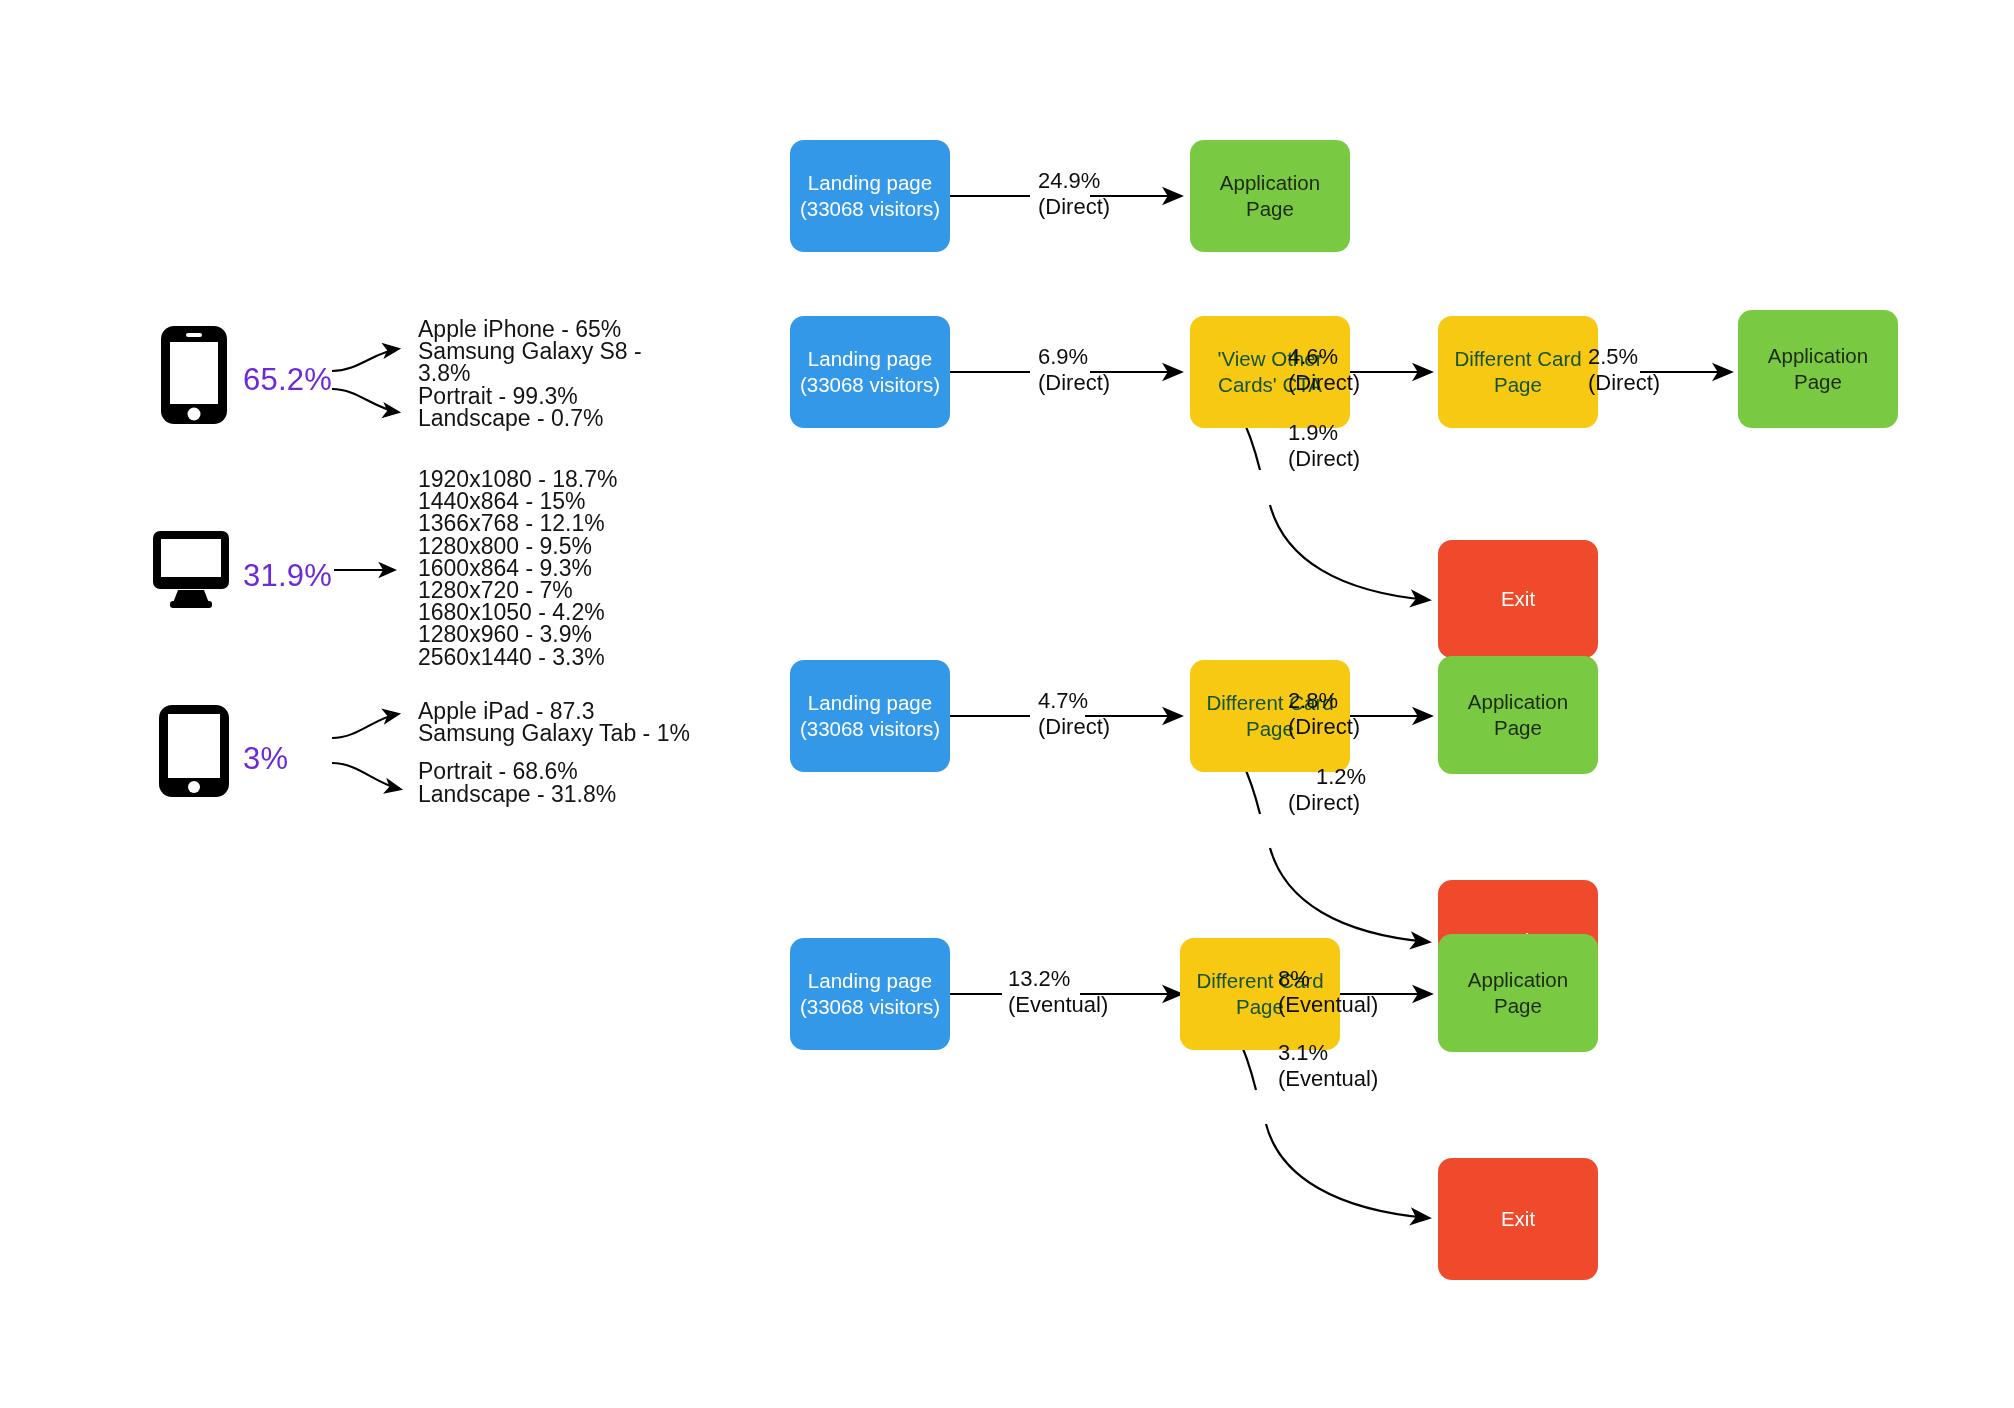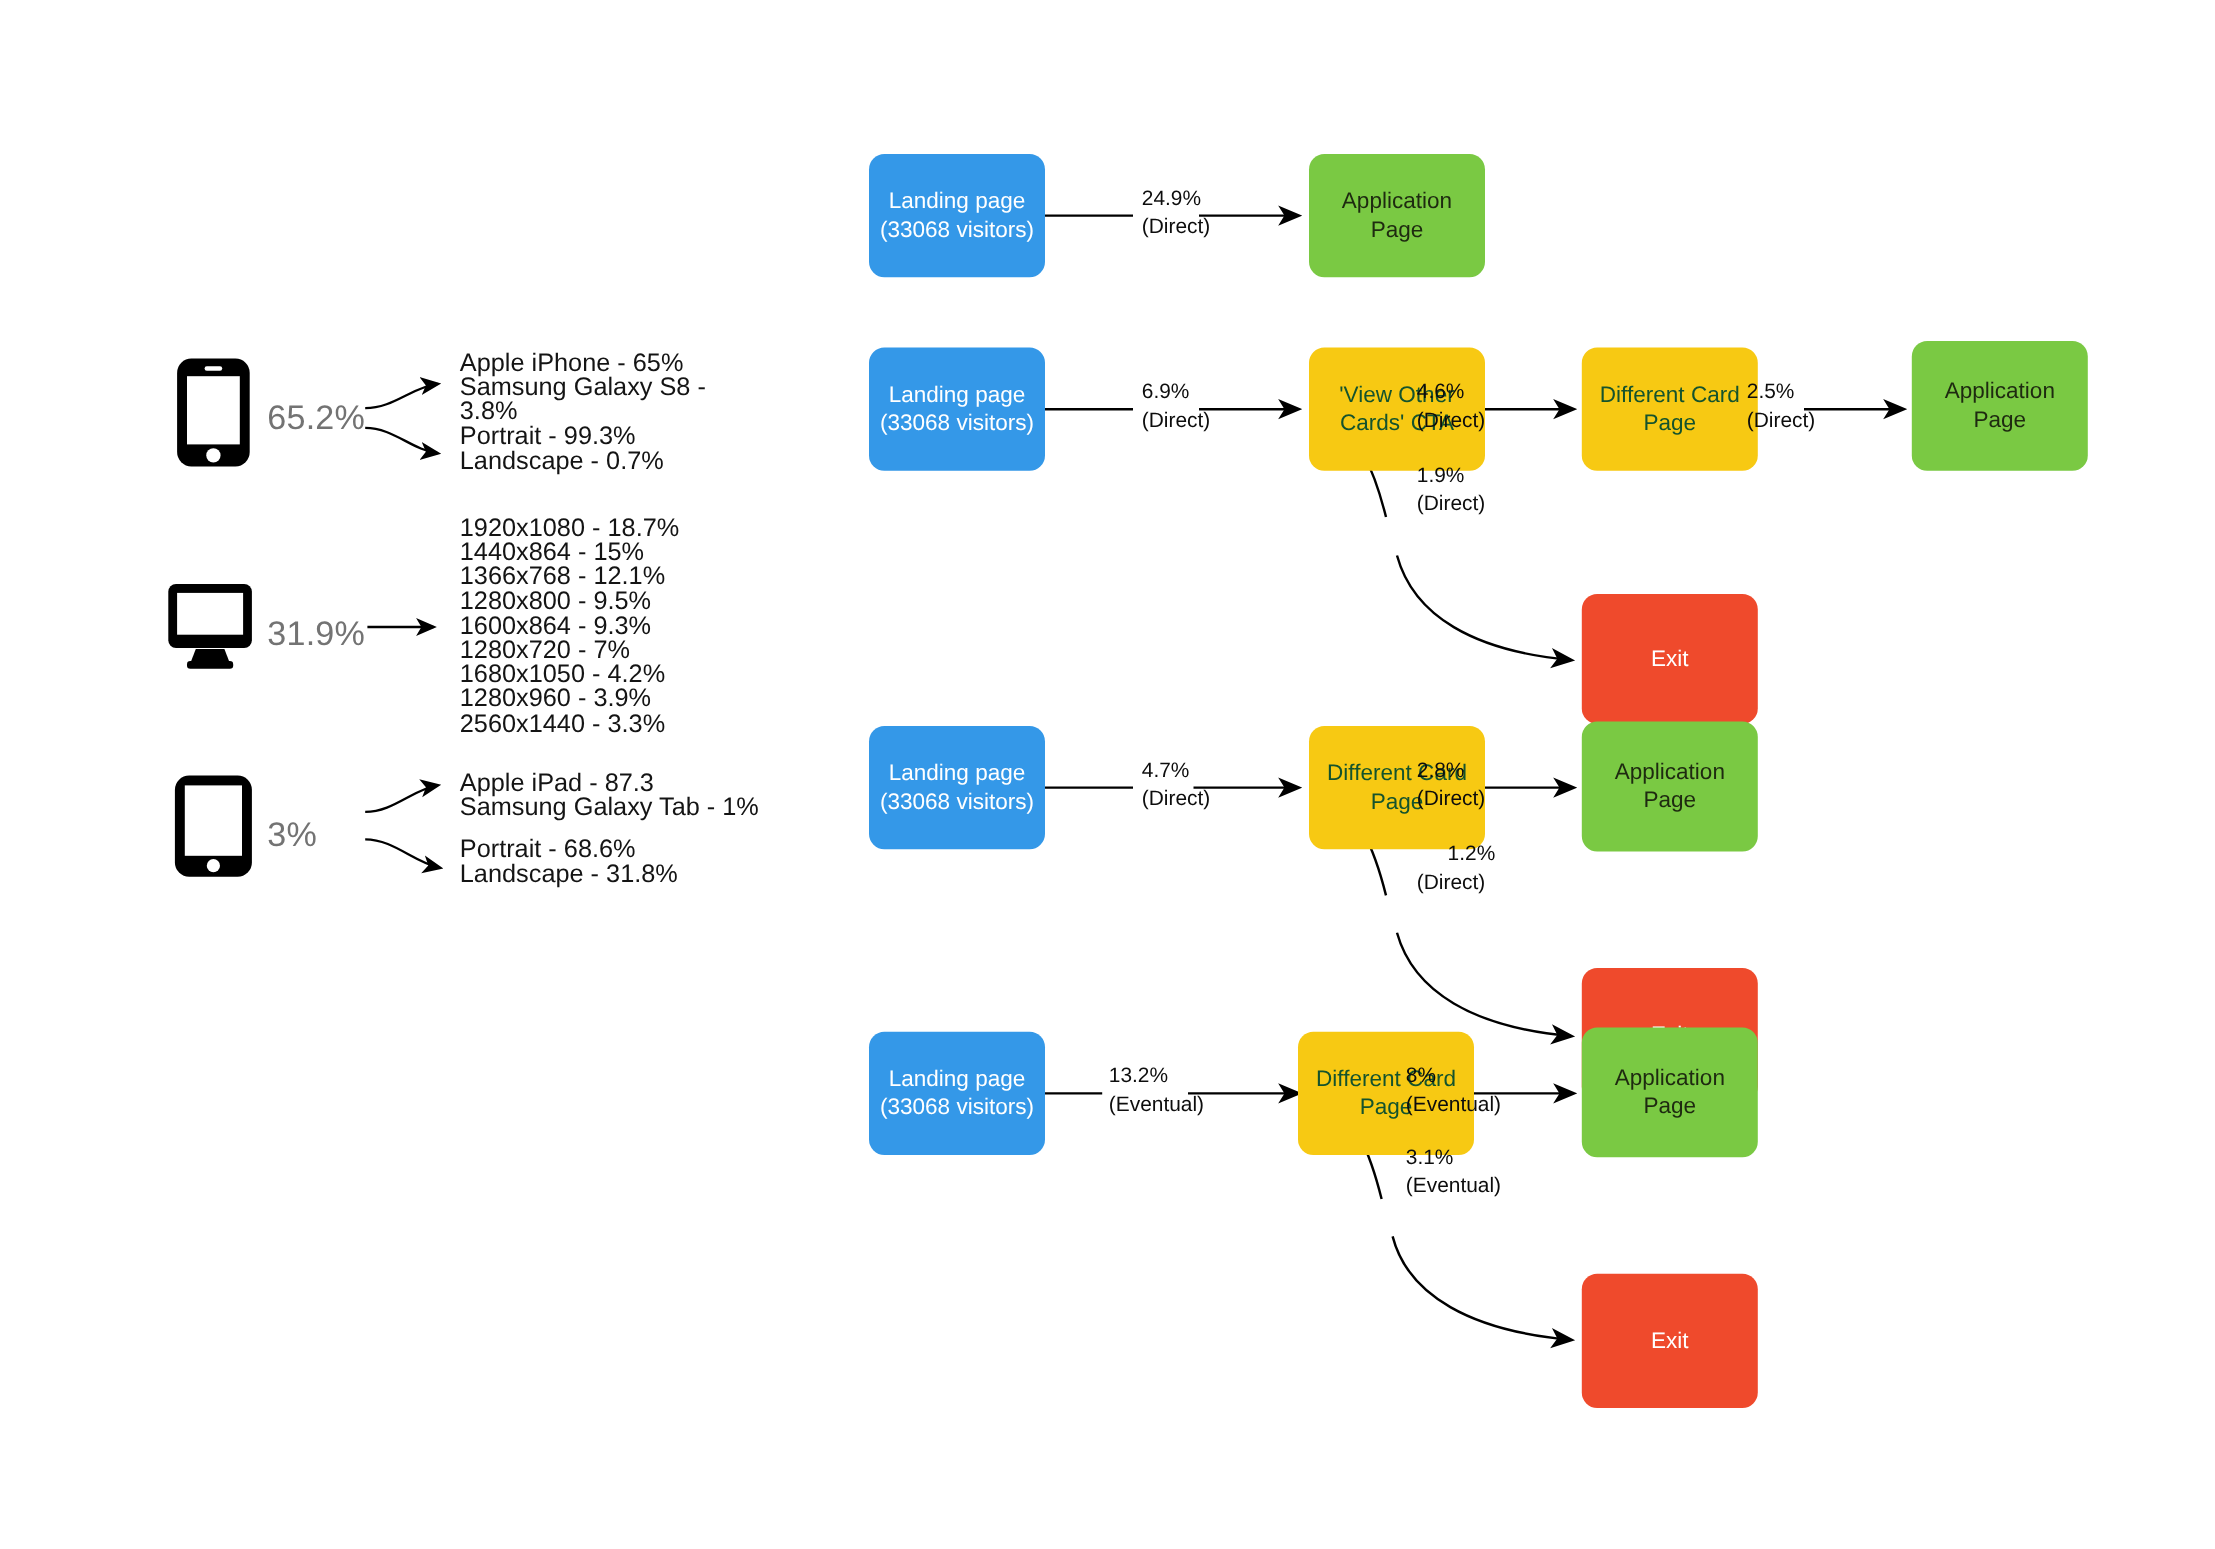--- a/index.html
+++ b/index.html
@@ -19,21 +19,21 @@
   #device-panel {
     position: absolute;
     left: 0; top: 0;
     width: 780px; height: 1408px;
   }
   .device-group { position: absolute; }
   .device-icon { position: absolute; }
   .device-pct {
     position: absolute;
     font-size: 31px;
-    color: #737373;
+    color: #6d28d9;
     letter-spacing: .2px;
     white-space: nowrap;
   }
   .device-list {
     position: absolute;
     font-size: 23px;
     line-height: 22.2px;
     color: #141414;
     white-space: nowrap;
   }
@@ -57,21 +57,21 @@
     box-sizing: border-box;
     padding: 4px 8px;
   }
   .node.blue   { background: #3498e8; color: #ffffff; }
   .node.green  { background: #7ac943; color: #1e2a10; }
   .node.yellow { background: #f7c913; color: #14532d; }
   .node.red    { background: #ef4a2c; color: #ffffff; }
 
   .edge-label {
     position: absolute;
-    font-size: 19px;
+    font-size: 22px;
     line-height: 25.5px;
     color: #0d0d0d;
     white-space: nowrap;
   }
   .edge-svg {
     position: absolute;
     left: 0; top: 0;
     width: 1234px; height: 1408px;
     overflow: visible;
     pointer-events: none;

